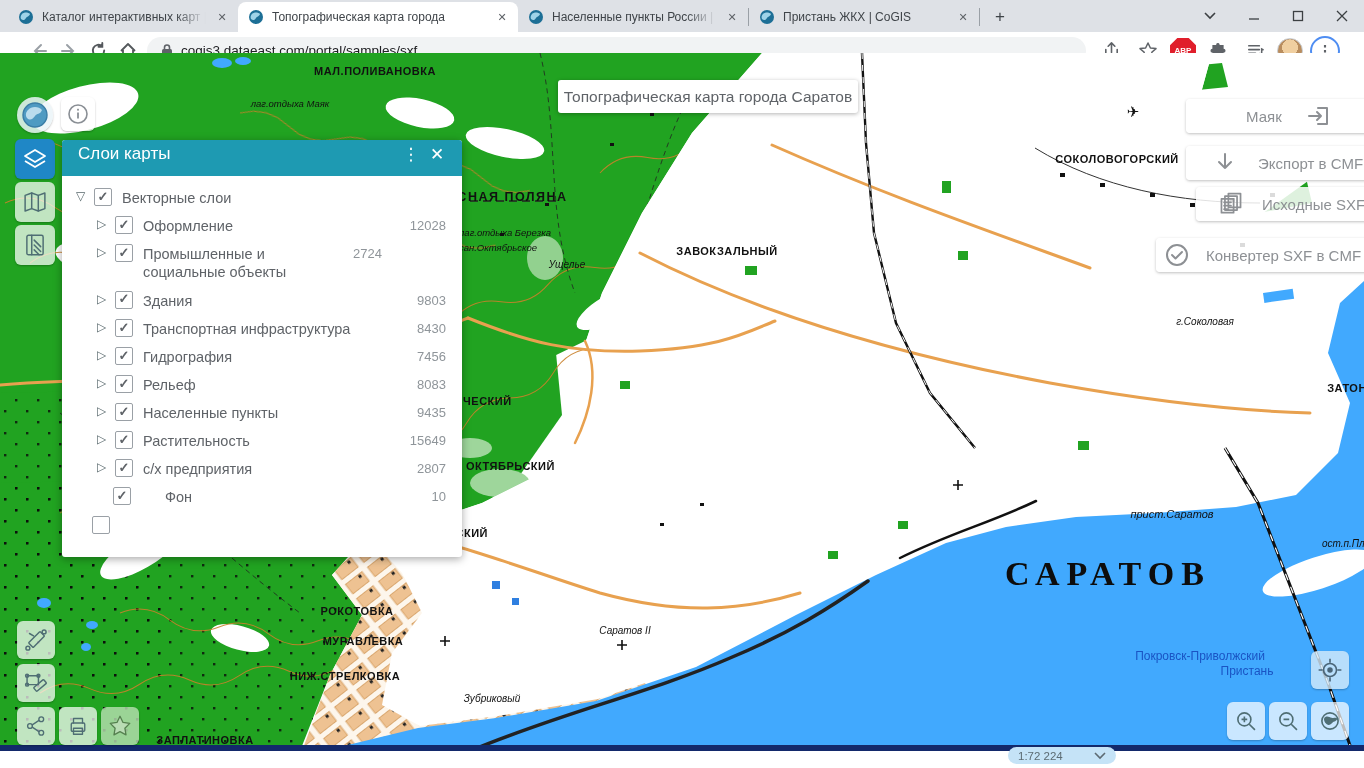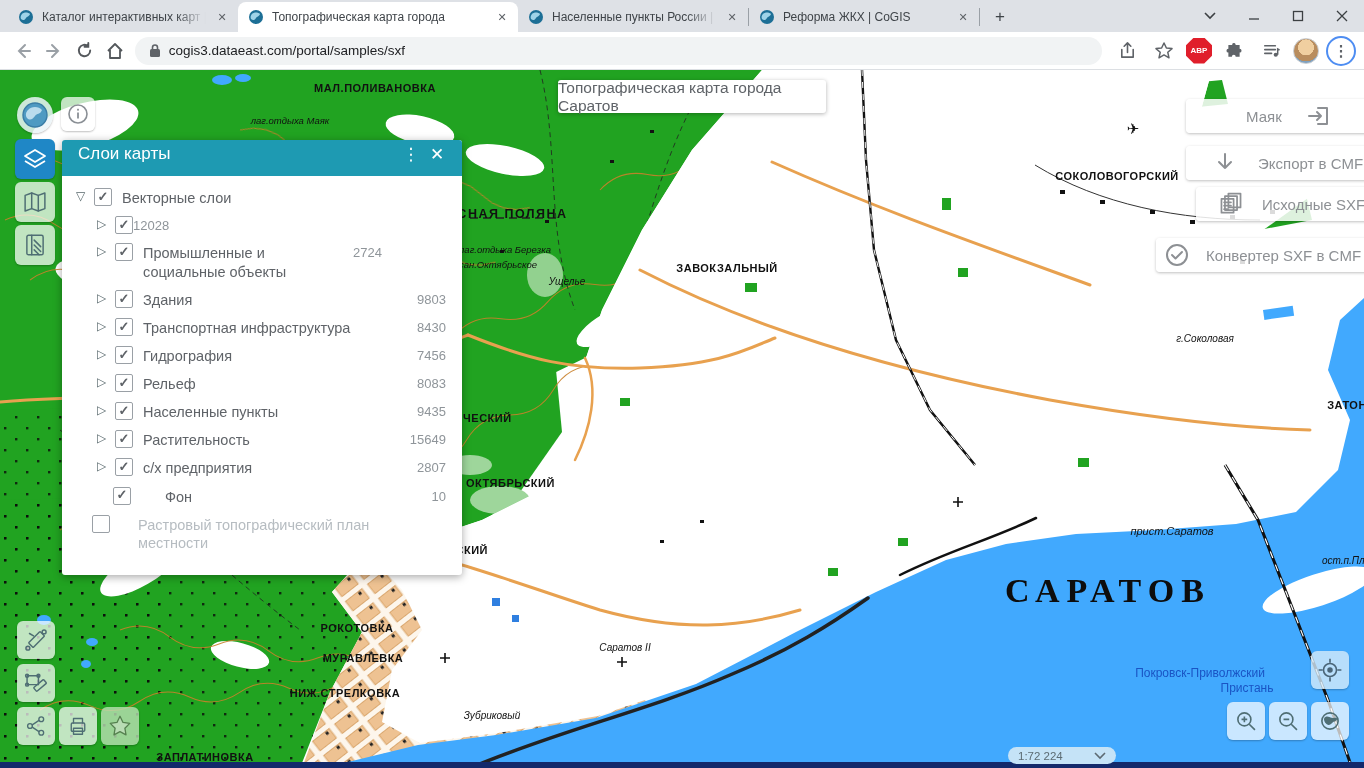--- a/index.html
+++ b/index.html
@@ -11,43 +11,43 @@
   .tab { position:relative; width:230px; height:30px; display:flex; align-items:center; gap:8px; padding:0 8px 0 10px; font-size:12px; color:#3f4449; }
   .tab.active { background:#fff; border-radius:8px 8px 0 0; width:280px; }
   .tab .title { flex:1; overflow:hidden; white-space:nowrap; -webkit-mask-image:linear-gradient(90deg,#000 82%,transparent); mask-image:linear-gradient(90deg,#000 82%,transparent); }
   .tab .x { font-size:11px; color:#5f6368; width:16px; text-align:center; }
   .tab-sep { width:1px; height:18px; background:#9aa0a6; margin-bottom:6px; }
   .favicon { width:16px; height:16px; flex:none; }
   .newtab { width:28px; height:28px; margin:0 0 1px 6px; display:flex; align-items:center; justify-content:center; font-size:17px; color:#3f4449; }
   .wincontrols { position:absolute; right:0; top:0; height:32px; display:flex; }
   .winbtn { width:44px; height:32px; display:flex; align-items:center; justify-content:center; }
 
-  .toolbar { position:absolute; left:0; top:32px; width:1364px; height:38px; background:#fff; border-bottom:1px solid #dcdfe3; display:flex; align-items:center; padding:0 8px; }
+  .toolbar { position:absolute; left:0; top:32px; width:1364px; height:38px; background:#fff; border-bottom:1px solid #dcdfe3; display:flex; align-items:center; padding:0 24px; }
   .navbtn { width:32px; height:32px; display:flex; align-items:center; justify-content:center; }
   .addrbar { height:28px; width:1008px; margin-left:4px; background:#f1f3f4; border-radius:14px; display:flex; align-items:center; padding:0 14px; gap:8px; }
   .addrbar .url { font-size:13.5px; color:#202124; }
   .chromeicons { display:flex; align-items:center; gap:7px; margin-left:10px; }
   .cbtn { width:30px; height:30px; display:flex; align-items:center; justify-content:center; }
   .abp { width:26px; height:26px; background:#e01e2b; border-radius:6px; clip-path:polygon(30% 0,70% 0,100% 30%,100% 70%,70% 100%,30% 100%,0 70%,0 30%); display:flex; align-items:center; justify-content:center; color:#fff; font-size:8px; font-weight:bold; }
   .avatar { width:26px; height:26px; border-radius:50%; background:radial-gradient(circle at 50% 35%, #f0cfa0 0 40%, #b98d5e 41% 70%, #7da0c0 71%); border:1px solid #c8ccd0; }
   .kebab-wrap { width:30px; height:30px; border:2px solid #4e8df2; border-radius:50%; display:flex; align-items:center; justify-content:center; color:#5f6368; font-size:15px; font-weight:bold; }
 
   
-  .mapwrap { position:absolute; left:0; top:70px; width:1364px; height:698px; }
+  .mapwrap { position:absolute; left:0; top:53px; width:1364px; height:698px; }
   svg text { font-family:"Liberation Sans", sans-serif; }
   .caps { font-size:11px; font-weight:bold; letter-spacing:0.5px; fill:#111; }
   .caps-big { font-size:12.5px; font-weight:bold; letter-spacing:1.5px; fill:#111; }
   .ital { font-size:10px; font-style:italic; fill:#111; }
   .ital-sm { font-size:9.5px; font-style:italic; fill:#111; }
   .city-big { font-family:"Liberation Serif", serif; font-size:34px; font-weight:bold; letter-spacing:7px; fill:#0d0d0d; }
   .wlabel { font-size:12px; fill:#1a54c4; }
 
   
   .overlay { position:absolute; z-index:5; }
-  .titlebar { left:558px; top:80px; width:268px; height:33px; background:#fff; border-radius:3px; box-shadow:0 1px 4px rgba(0,0,0,.3); display:flex; align-items:center; justify-content:center; font-size:15.5px; color:#5f6368; }
+  .titlebar { left:558px; top:80px; width:300px; height:33px; background:#fff; border-radius:3px; box-shadow:0 1px 4px rgba(0,0,0,.3); display:flex; align-items:center; justify-content:center; font-size:15.5px; color:#5f6368; }
 
   .sqbtn { position:absolute; z-index:5; background:rgba(255,255,255,.72); border-radius:6px; box-shadow:0 1px 2px rgba(0,0,0,.25); display:flex; align-items:center; justify-content:center; }
   .sqbtn.active { background:#1f87c6; }
 
   .actionbtn { position:absolute; z-index:5; height:34px; background:rgba(255,255,255,.85); border-radius:4px; box-shadow:0 1px 3px rgba(0,0,0,.25); color:#8d9094; font-size:15px; display:flex; align-items:center; white-space:nowrap; overflow:hidden; }
 
   .scalepill { position:absolute; z-index:5; left:1008px; top:747px; width:108px; height:17px; background:#c5e3f7; border-radius:9px; display:flex; align-items:center; padding:8px 10px; font-size:11.5px; color:#5c6b73; }
   .scalepill .sv { flex:1; }
 
   
@@ -97,21 +97,21 @@
       </svg>
     <span class="title">Населенные пункты России | Со</span>
     <span class="x">✕</span>
   </div>
   <div class="tab-sep"></div>
   <div class="tab">
     <svg class="favicon" viewBox="0 0 16 16">
         <circle cx="8" cy="8" r="7" fill="#1d6f96"></circle>
         <path d="M4 5c2-2 6-2 8 0-1 3-3 2-4 4s-3 3-5 1c-1-2 0-4 1-5z" fill="#9fd3e8"></path>
       </svg>
-    <span class="title">Реформа ЖКХ | CoGIS</span>
+    <span class="title">Пристань ЖКХ | CoGIS</span>
     <span class="x">✕</span>
   </div>
   <div class="tab-sep"></div>
   <div class="newtab">+</div>
 </div>
 <div class="wincontrols">
   <div class="winbtn">
       <svg width="12" height="8" viewBox="0 0 12 8">
         <path d="M1 1l5 5 5-5" fill="none" stroke="#3c4043" stroke-width="1.6"></path>
       </svg>
@@ -533,20 +533,21 @@
       <span class="cb">
           <span>✓</span>
         </span>
       <span class="lbl">Векторные слои</span>
     </div>
     <div class="prow child">
       <span class="tri">▷</span>
       <span class="cb">
           <span>✓</span>
         </span>
+      <span class="lbl">Оформление</span>
       <span class="cnt">12028</span>
     </div>
     <div class="prow child">
       <span class="tri">▷</span>
       <span class="cb">
           <span>✓</span>
         </span>
       <span class="lbl" style="max-width:220px">Промышленные и социальные объекты</span>
       <span class="cnt">2724</span>
     </div>
@@ -608,16 +609,15 @@
     </div>
     <div class="prow fon">
       <span class="cb">
           <span>✓</span>
         </span>
       <span class="lbl">Фон</span>
       <span class="cnt">10</span>
     </div>
     <div class="prow raster">
       <span class="cb"></span>
-      <span class="lbl" style="max-width:300px">Растровый топографический план местности</span>
     </div>
   </div>
 </div>
 
 </body></html>

